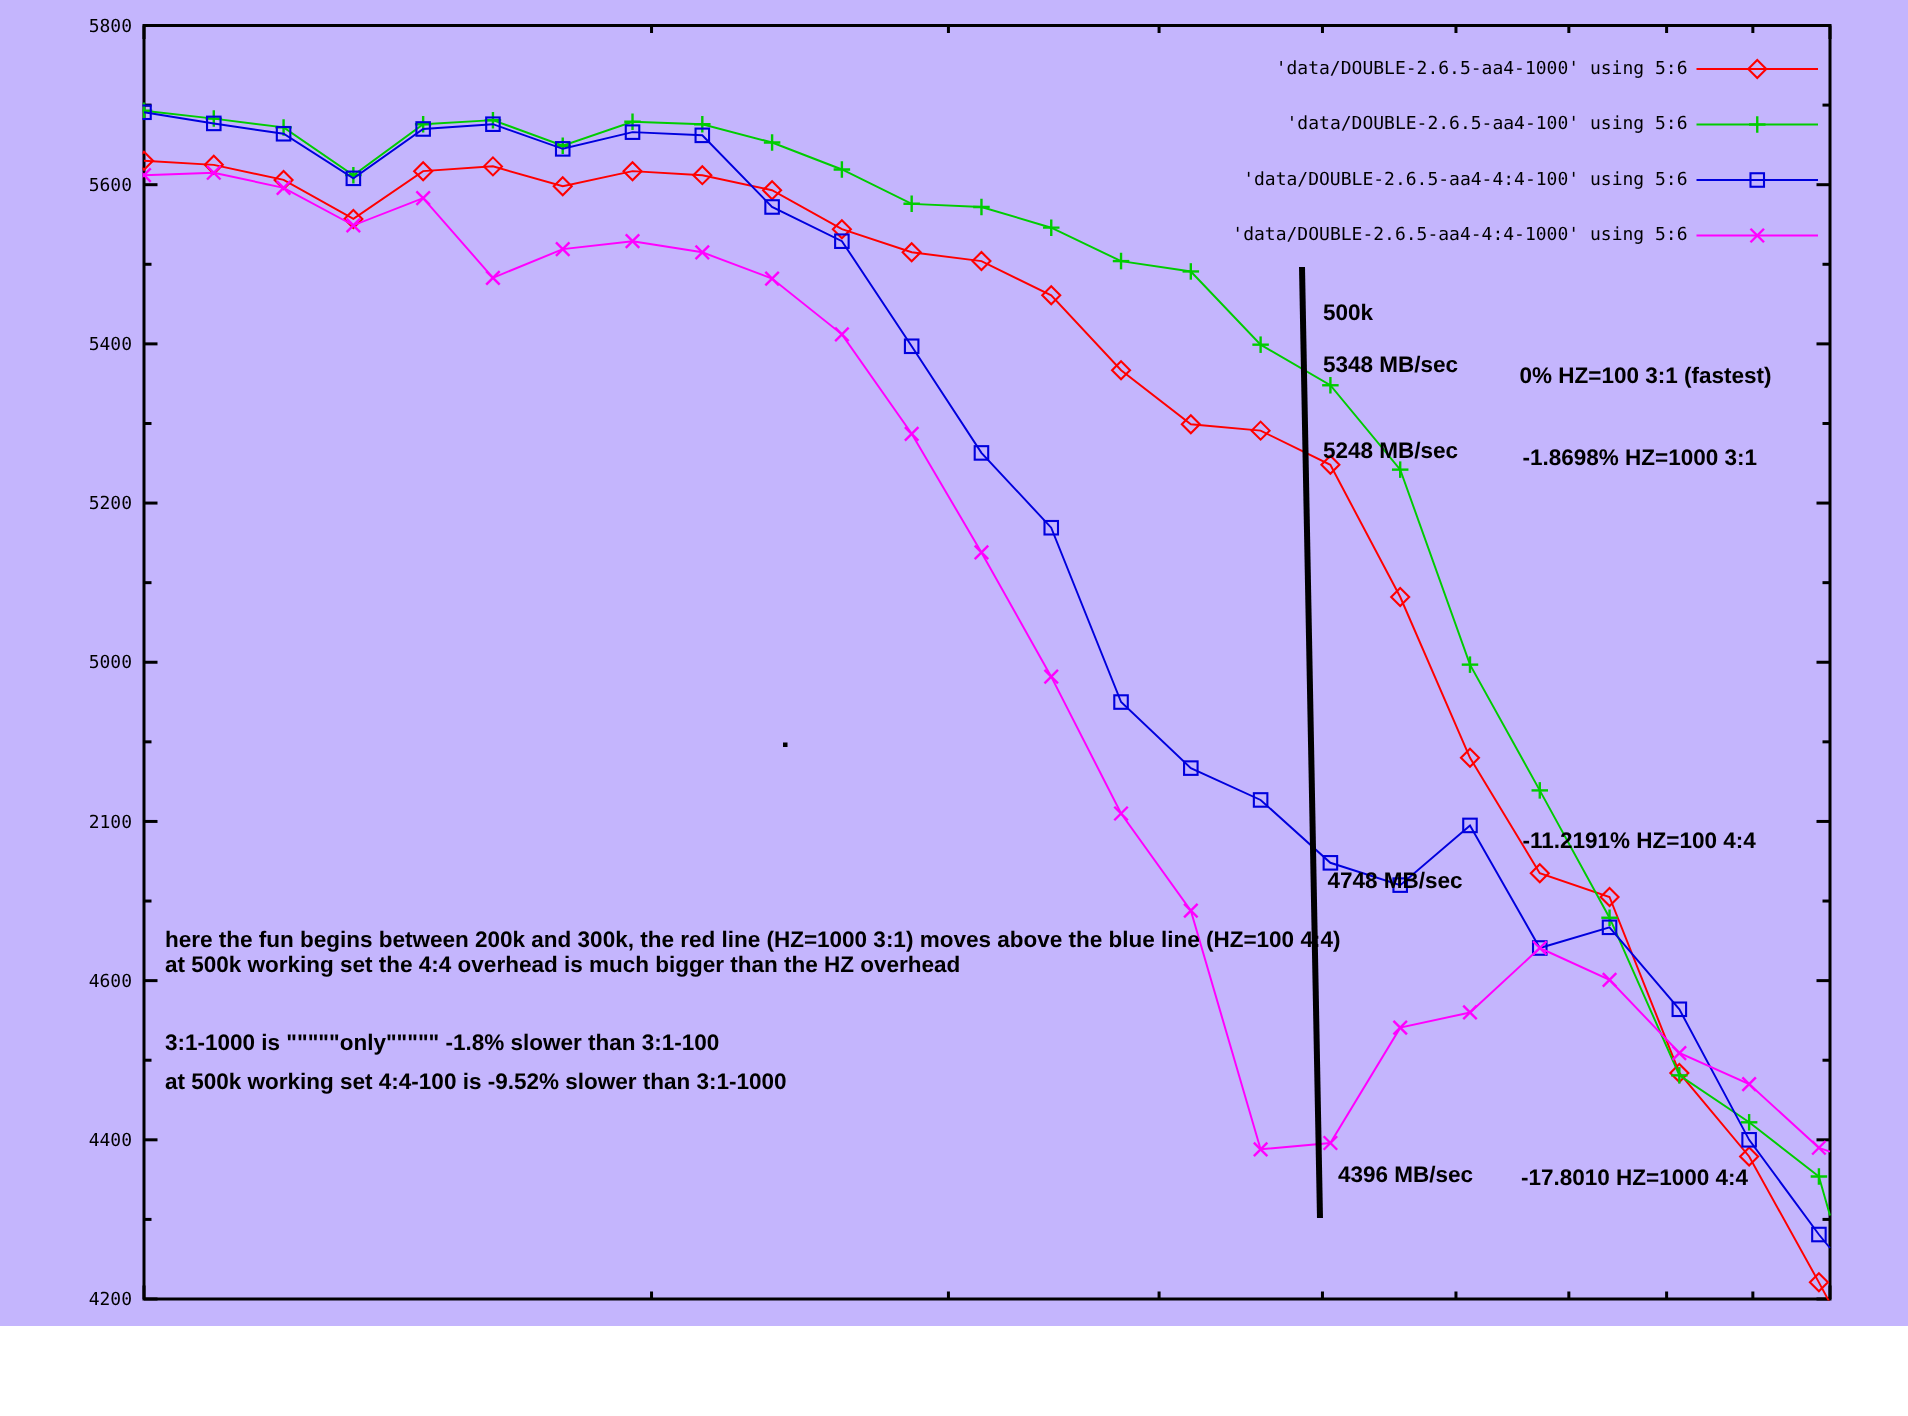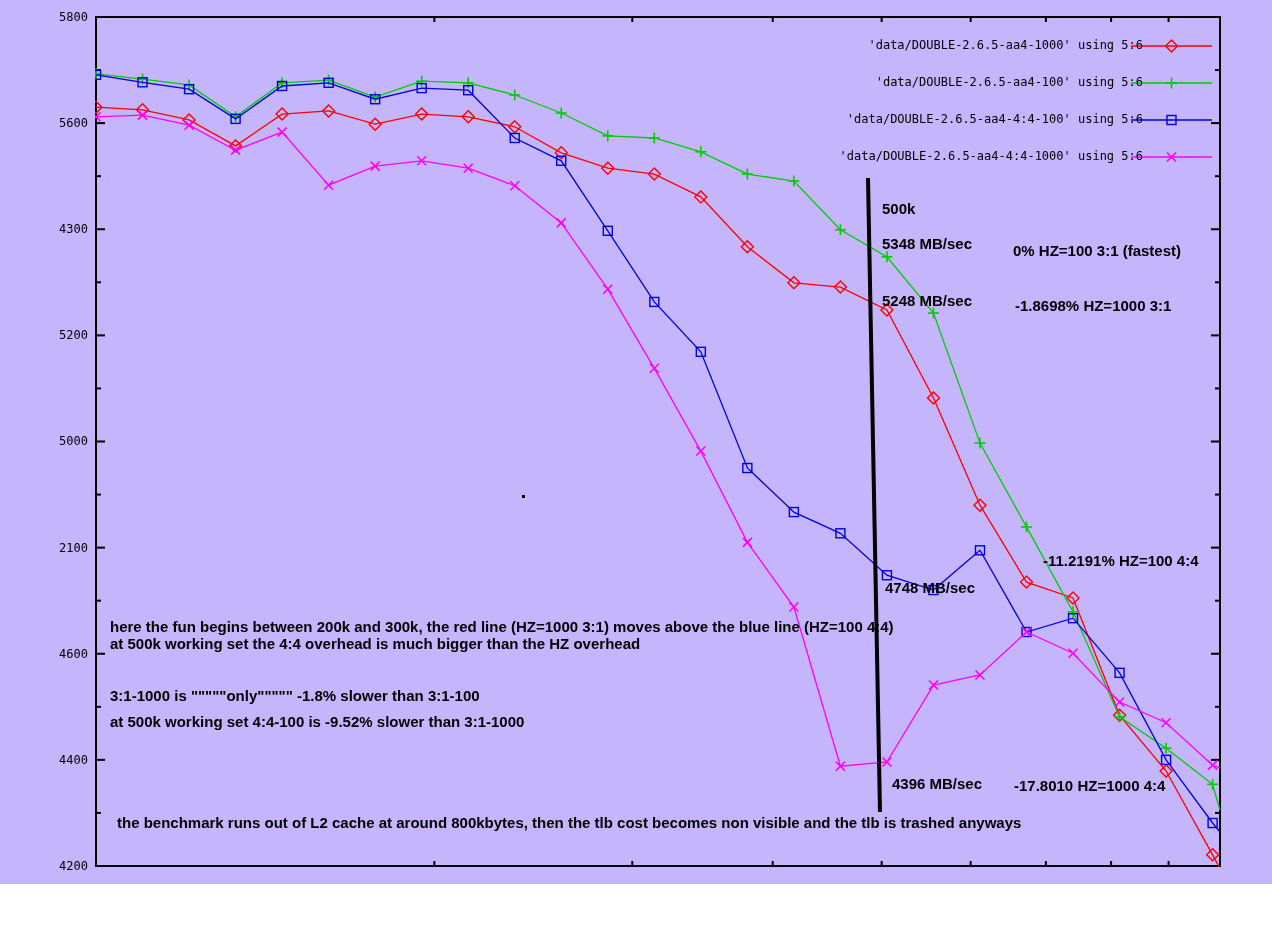--- a/index.html
+++ b/index.html
@@ -1,29 +1,29 @@
 <!DOCTYPE html>
 <html><head>
 <meta charset="utf-8">
 <style>
   html,body{margin:0;padding:0;background:#fff;}
   .stage{position:relative;width:1272px;height:884px;background:#c4b5fd;overflow:hidden;
          font-family:"Liberation Sans",sans-serif;}
   .stage svg{position:absolute;left:0;top:0;}
   .ytick{position:absolute;right:1184px;font:12px "DejaVu Sans Mono",monospace;color:#000;white-space:nowrap;}
   .xtick{position:absolute;top:896px;font:12px "DejaVu Sans Mono",monospace;color:#000;transform:translateX(-50%);white-space:nowrap;}
-  .lrow{position:absolute;right:129px;font:12px "DejaVu Sans Mono",monospace;color:#000;white-space:nowrap;text-align:left;}
+  .lrow{position:absolute;right:147px;font:12px "DejaVu Sans Mono",monospace;color:#000;white-space:nowrap;text-align:left;}
   .ann{position:absolute;font:bold 15px "Liberation Sans",sans-serif;color:#000;white-space:nowrap;}
   .a-500k{left:882px;top:200px;}
   .a-5348{left:882px;top:235px;}
   .a-pctg{left:1013px;top:242px;}
   .a-5248{left:882px;top:292px;}
   .a-pctr{left:1015px;top:297px;}
   .a-4748{left:885px;top:545px;margin-top:34px;}
-  .a-pctb{left:1015px;top:552px;margin-left:28px;}
+  .a-pctb{left:1015px;top:552px;}
   .a-4396{left:892px;top:775px;}
   .a-pctm{left:1014px;top:777px;}
   .a-note1{left:110px;top:581px;margin-top:37px;}
   .a-note2{left:110px;top:635px;}
   .a-note3{left:110px;top:687px;}
   .a-note4{left:110px;top:713px;}
   .a-note5{left:112px;top:736px;}
   .a-note6{left:117px;top:814px;}
 </style>
 </head>
@@ -263,21 +263,21 @@
       <line x1="1171.5" y1="77.5" x2="1171.5" y2="88.5" stroke="#00cc00" stroke-width="1.6"></line>
       <line x1="1131" y1="120" x2="1212" y2="120" stroke="#0000dd" stroke-width="1.4"></line>
       <rect x="1167" y="115.5" width="9" height="9" stroke="#0000dd" fill="none" stroke-width="1.4"></rect>
       <line x1="1131" y1="157" x2="1212" y2="157" stroke="#ff00ff" stroke-width="1.4"></line>
       <line x1="1167" y1="152.5" x2="1176" y2="161.5" stroke="#ff00ff" stroke-width="1.6"></line>
       <line x1="1167" y1="161.5" x2="1176" y2="152.5" stroke="#ff00ff" stroke-width="1.6"></line>
     </svg>
 
   <span class="ytick" style="top:10px">5800</span>
   <span class="ytick" style="top:116px">5600</span>
-  <span class="ytick" style="top:222px">4300</span>
+  <span class="ytick" style="top:222px">5400</span>
   <span class="ytick" style="top:328px">5200</span>
   <span class="ytick" style="top:434px">5000</span>
   <span class="ytick" style="top:541px">2100</span>
   <span class="ytick" style="top:647px">4600</span>
   <span class="ytick" style="top:753px">4400</span>
   <span class="ytick" style="top:859px">4200</span>
 
   <span class="xtick" style="left:90px">100000</span>
   <span class="xtick" style="left:1219px">1e+06</span>
 
@@ -292,14 +292,13 @@
   <div class="ann a-5248">5248 MB/sec</div>
   <div class="ann a-pctr">-1.8698% HZ=1000 3:1</div>
   <div class="ann a-4748">4748 MB/sec</div>
   <div class="ann a-pctb">-11.2191% HZ=100 4:4</div>
   <div class="ann a-4396">4396 MB/sec</div>
   <div class="ann a-pctm">-17.8010 HZ=1000 4:4</div>
   <div class="ann a-note1">here the fun begins between 200k and 300k, the red line (HZ=1000 3:1) moves above the blue line (HZ=100 4:4)</div>
   <div class="ann a-note2">at 500k working set the 4:4 overhead is much bigger than the HZ overhead</div>
   <div class="ann a-note3">3:1-1000 is """""only""""" -1.8% slower than 3:1-100</div>
   <div class="ann a-note4">at 500k working set 4:4-100 is -9.52% slower than 3:1-1000</div>
-  <div class="ann a-note6">the benchmark runs out of L2 cache at around 800kbytes, then the tlb cost becomes non visible and the tlb is trashed anyways</div>
 </div>
 
 </body></html>

